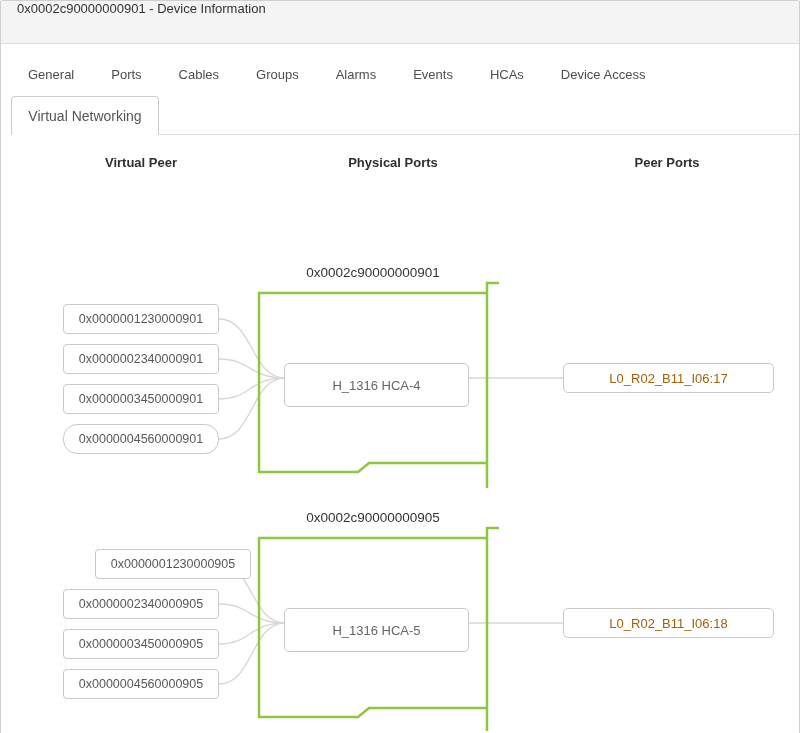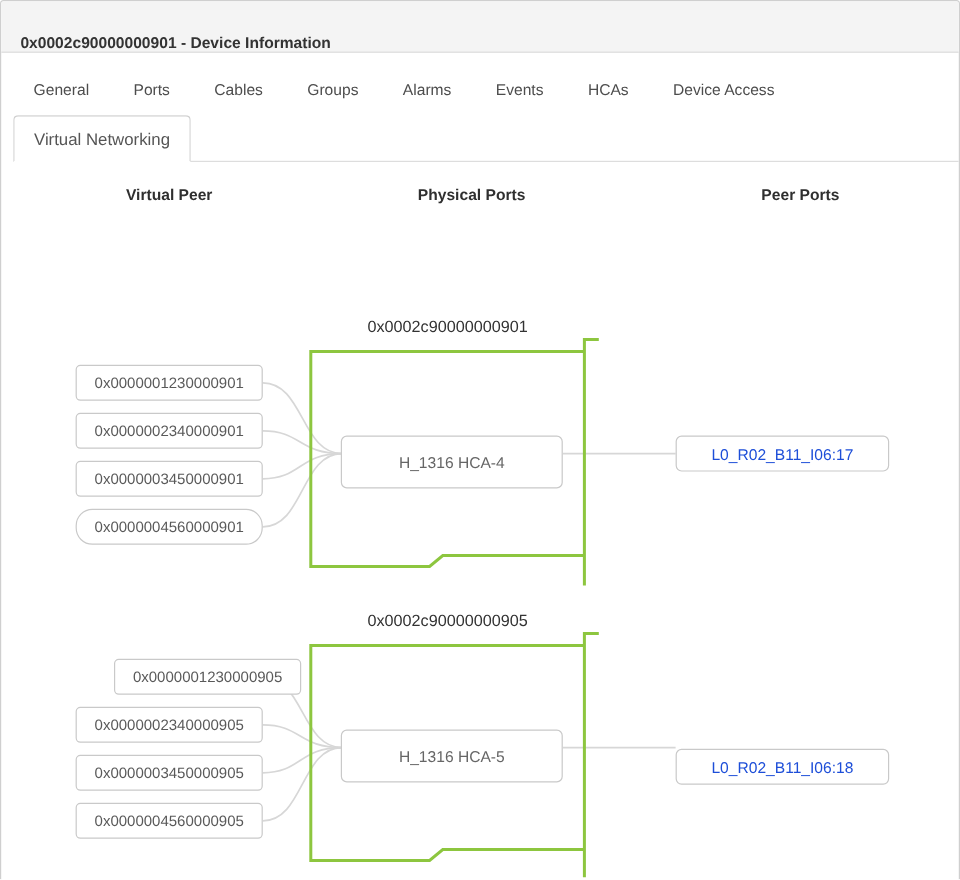--- a/index.html
+++ b/index.html
@@ -6,22 +6,22 @@
   html,body { width:800px; height:733px; background:#fff; font-family:"Liberation Sans", sans-serif; }
   #app {
     position:relative; width:800px; height:733px; background:#fff;
     border:1px solid #cfcfcf; border-bottom:none; border-radius:3px 3px 0 0;
     overflow:hidden;
   }
   
   .titlebar {
     position:absolute; top:0; left:0; right:0; height:43px;
     background:#f4f4f4; border-bottom:1px solid #ddd;
-    display:flex; align-items:flex-end; padding-left:16px;
-    font-size:13px; color:#333;font-weight:bold;
+    display:flex; align-items:flex-start; padding-left:16px;
+    font-size:13px; color:#333;
   }
   
   .tabs {
     position:absolute; top:55px; left:27px; right:10px;
     display:flex; gap:37px; align-items:center; height:36px;
     font-size:13px; color:#4d4d4d;
   }
   .tabs span { cursor:pointer; white-space:nowrap; }
   
   .subtab {
@@ -47,21 +47,21 @@
   svg.diagram { position:absolute; top:0; left:0; z-index:1; }
   
   .node {
     position:absolute; background:#fff; border:1px solid #c9c9c9;
     border-radius:4px; z-index:2;
     display:flex; align-items:center; justify-content:center;
     font-size:12.5px; color:#595959; white-space:nowrap; cursor:pointer;
   }
   .vport { left:62px; width:156px; height:30px; }
   .pport { left:283px; width:185px; height:44px; border-radius:5px; color:#666; font-size:13px; }
-  .peer  { left:562px; width:178px; height:30px; border-radius:5px; color:#1d4ed8; font-size:13px; }
+  .peer  { left:562px; width:211px; height:30px; border-radius:5px; color:#a16207; font-size:13px; }
   .guidlabel {
     position:absolute; left:372px; transform:translateX(-50%);
     font-size:13.5px; color:#333; white-space:nowrap; z-index:2;
   }
 </style>
 </head>
 <body>
 
 <div id="app">
 
@@ -125,15 +125,15 @@
   <div class="node vport" style="top:423px;border-radius:14px;">0x0000004560000901</div>
   <div class="node pport" style="top:362px;">H_1316 HCA-4</div>
   <div class="node peer" style="top:362px;">L0_R02_B11_I06:17</div>
 
   <div class="guidlabel" style="top:509px;">0x0002c90000000905</div>
   <div class="node vport" style="top:548px;margin-left:32px;">0x0000001230000905</div>
   <div class="node vport" style="top:588px;">0x0000002340000905</div>
   <div class="node vport" style="top:628px;">0x0000003450000905</div>
   <div class="node vport" style="top:668px;">0x0000004560000905</div>
   <div class="node pport" style="top:607px;">H_1316 HCA-5</div>
-  <div class="node peer" style="top:607px;margin-top:16px;">L0_R02_B11_I06:18</div>
+  <div class="node peer" style="top:607px;">L0_R02_B11_I06:18</div>
 
 </div>
 
 </body></html>

